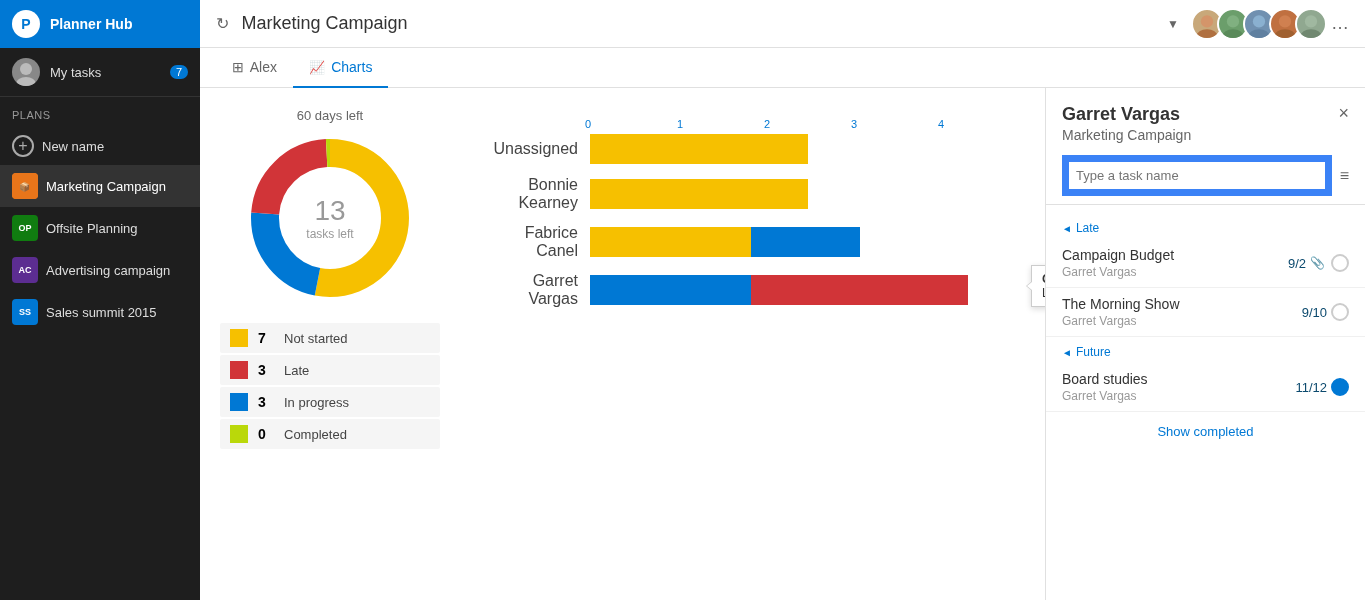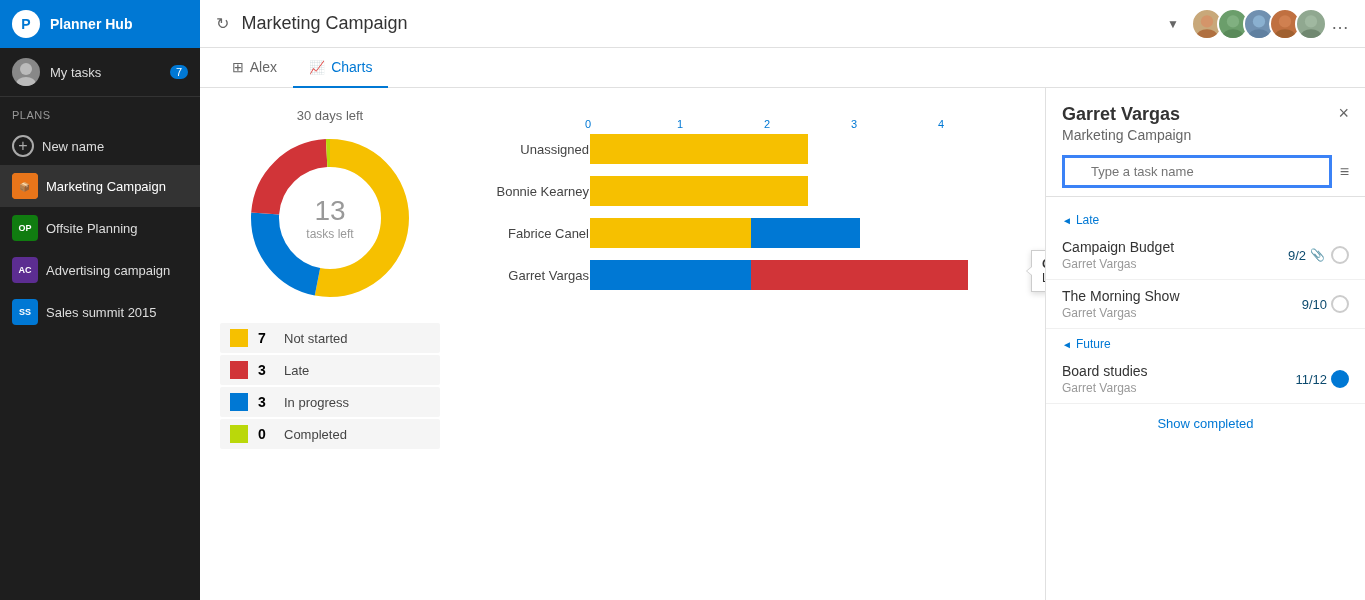--- a/index.html
+++ b/index.html
@@ -214,22 +214,22 @@
     .bar-axis-label {
       font-size: 11px; color: #0078d4;
       flex: 1; text-align: left;
     }
     .bar-row {
       display: flex; align-items: center;
       margin-bottom: 12px;
       position: relative;
     }
     .bar-row-label {
-      width: 110px; font-size: 13px; color: #444;
-      text-align: right; padding-right: 1px; flex-shrink: 0;
+      width: 110px; font-size: 16px; color: #444;
+      text-align: right; padding-right: 12px; flex-shrink: 0;
     }
     .bar-container {
       flex: 1;
       height: 30px;
       display: flex;
       align-items: center;
       position: relative;
     }
     .bar-segment {
       height: 30px;
@@ -288,22 +288,22 @@
       font-size: 18px; color: #666; cursor: pointer;
       line-height: 1;
     }
     .panel-search-row {
       display: flex; align-items: center;
       gap: 8px;
       margin-top: 12px;
     }
     .panel-search {
       flex: 1;
-      border: 3px solid #3b82f6;
-      padding: 6px 26px;
+      border: 7px solid #3b82f6;
+      padding: 6px 7px;
       font-size: 13px;
       color: #999;
       outline: none;
     }
     .panel-filter-icon { font-size: 16px; color: #666; cursor: pointer; }
     .panel-body {
       flex: 1;
       overflow-y: auto;
       padding: 8px 0;
     }
@@ -452,21 +452,21 @@
       <span class="tab-icon" style="font-size:13px;">📈</span>
       <span>Charts</span>
     </div>
   </div>
 
   <div id="content">
 
     <div id="chart-area">
 
       <div id="donut-section">
-        <div class="days-left-label">30 days left</div>
+        <div class="days-left-label">60 days left</div>
         <div class="donut-wrapper">
           <svg width="170" height="170" viewBox="0 0 170 170">
 
             <circle cx="85" cy="85" r="65" fill="none" stroke="#f6c000" stroke-width="28" stroke-dasharray="216.5 408.4" stroke-dashoffset="0" transform="rotate(-90 85 85)"></circle>
             <circle cx="85" cy="85" r="65" fill="none" stroke="#0078d4" stroke-width="28" stroke-dasharray="93.9 408.4" stroke-dashoffset="-216.5" transform="rotate(-90 85 85)"></circle>
             <circle cx="85" cy="85" r="65" fill="none" stroke="#d13438" stroke-width="28" stroke-dasharray="93.9 408.4" stroke-dashoffset="-310.4" transform="rotate(-90 85 85)"></circle>
             <circle cx="85" cy="85" r="65" fill="none" stroke="#bad80a" stroke-width="28" stroke-dasharray="4.1 408.4" stroke-dashoffset="-404.3" transform="rotate(-90 85 85)"></circle>
           </svg>
           <div class="donut-center">
             <div class="donut-number">13</div>

